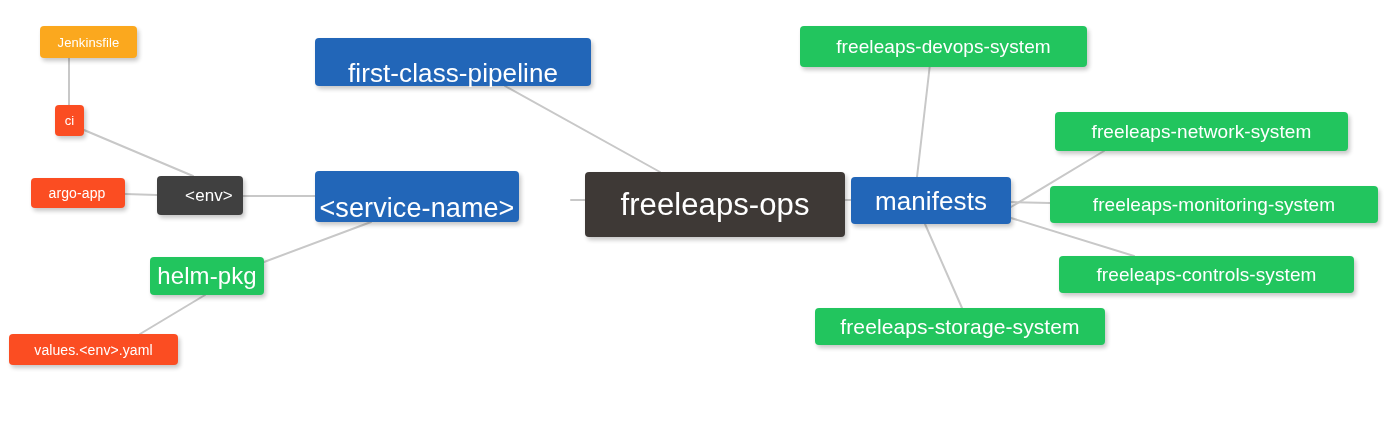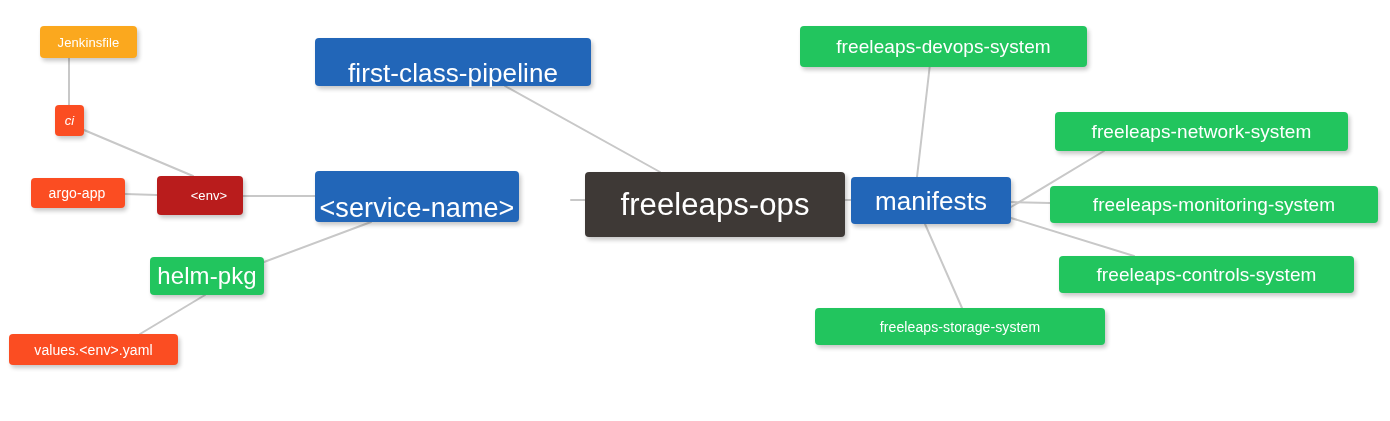--- a/index.html
+++ b/index.html
@@ -63,27 +63,27 @@
       <line x1="917" y1="177" x2="930" y2="64" stroke="#c8c8c8" stroke-width="2" stroke-linecap="round"></line>
       <line x1="1011" y1="207" x2="1104" y2="151" stroke="#c8c8c8" stroke-width="2" stroke-linecap="round"></line>
       <line x1="1011" y1="202" x2="1050" y2="203" stroke="#c8c8c8" stroke-width="2" stroke-linecap="round"></line>
       <line x1="1011" y1="218" x2="1134" y2="256" stroke="#c8c8c8" stroke-width="2" stroke-linecap="round"></line>
       <line x1="925" y1="224" x2="962" y2="308" stroke="#c8c8c8" stroke-width="2" stroke-linecap="round"></line>
     </svg>
   <div id="node-layer">
       <div class="node" style="left: 20px; top: 26px; width: 97px; height: 32px; background: rgb(251, 168, 30); font-size: 13px; margin-left: 20px;">
         <span class="node-label">Jenkinsfile</span>
       </div>
-      <div class="node" style="left: 55px; top: 105px; width: 29px; height: 31px; background: rgb(251, 77, 34); font-size: 13px; font-style: italic;">
+      <div class="node" style="left: 55px; top: 105px; width: 29px; height: 31px; background: rgb(251, 77, 34); font-size: 13px;">
         <span class="node-label">ci</span>
       </div>
       <div class="node" style="left: 31px; top: 178px; width: 94px; height: 30px; background: rgb(251, 77, 34); font-size: 14px; padding-left: 8px;">
         <span class="node-label">argo-app</span>
       </div>
-      <div class="node" style="left: 157px; top: 176px; width: 86px; height: 39px; background: #b91c1c; font-size: 13px; padding-left: 28px;">
+      <div class="node" style="left: 157px; top: 176px; width: 86px; height: 39px; background: #404040; font-size: 17px; padding-left: 28px;">
         <span class="node-label">&lt;env&gt;</span>
       </div>
       <div class="node" style="left: 150px; top: 257px; width: 114px; height: 38px; background: rgb(34, 197, 94); font-size: 24px;">
         <span class="node-label">helm-pkg</span>
       </div>
       <div class="node" style="left: 9px; top: 334px; width: 169px; height: 31px; background: rgb(251, 77, 34); font-size: 14px;">
         <span class="node-label">values.&lt;env&gt;.yaml</span>
       </div>
       <div class="node" style="left: 315px; top: 38px; width: 276px; height: 48px; background: rgb(34, 102, 184); font-size: 26px; align-items: flex-end;">
         <span class="node-label">first-class-pipeline</span>
@@ -102,17 +102,17 @@
       </div>
       <div class="node" style="left: 1055px; top: 112px; width: 293px; height: 39px; background: rgb(34, 197, 94); font-size: 19px;">
         <span class="node-label">freeleaps-network-system</span>
       </div>
       <div class="node" style="left: 1050px; top: 186px; width: 328px; height: 37px; background: rgb(34, 197, 94); font-size: 19px;">
         <span class="node-label">freeleaps-monitoring-system</span>
       </div>
       <div class="node" style="left: 1059px; top: 256px; width: 295px; height: 37px; background: rgb(34, 197, 94); font-size: 19px;">
         <span class="node-label">freeleaps-controls-system</span>
       </div>
-      <div class="node" style="left: 815px; top: 308px; width: 290px; height: 37px; background: rgb(34, 197, 94); font-size: 14px; align-items: center;">
+      <div class="node" style="left: 815px; top: 308px; width: 290px; height: 37px; background: rgb(34, 197, 94); font-size: 21px; align-items: center;">
         <span class="node-label">freeleaps-storage-system</span>
       </div>
     </div>
 </div>
 
 </body></html>

